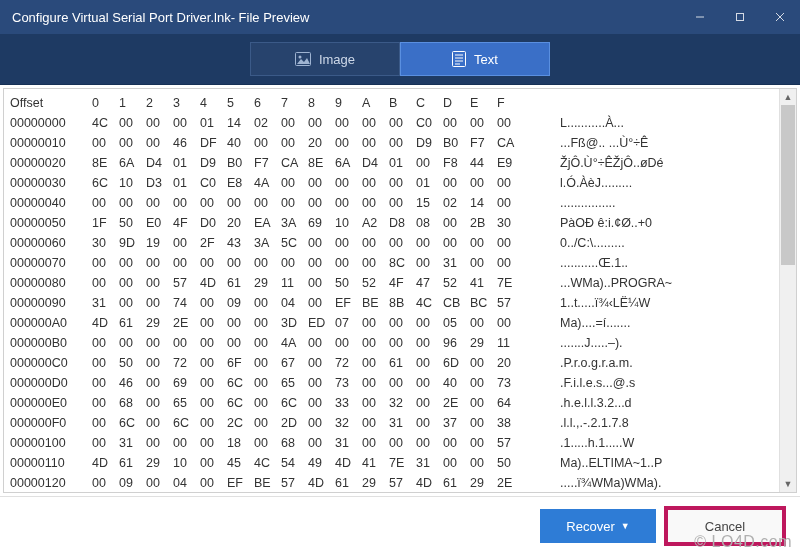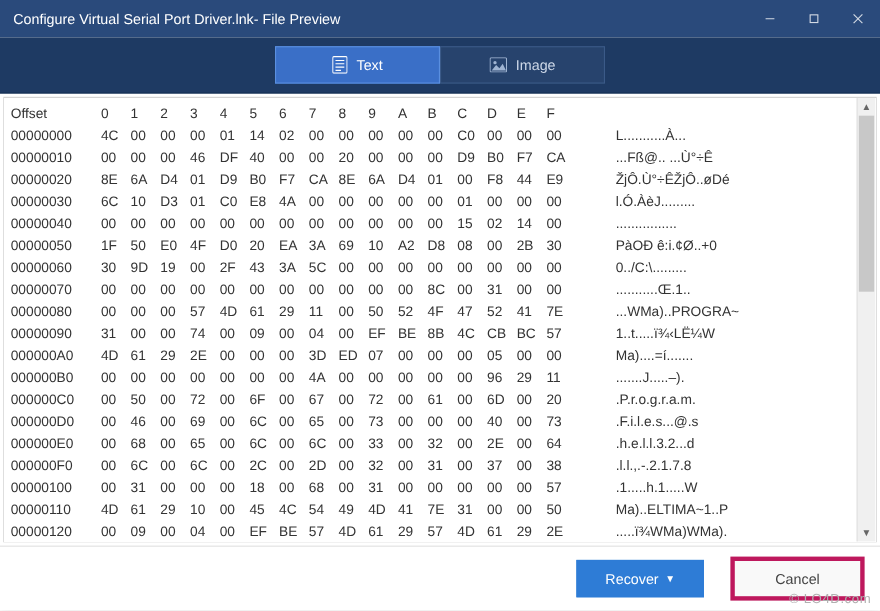--- a/index.html
+++ b/index.html
@@ -15,28 +15,28 @@
   .tab.active{background:#3a6fc7;border-color:#5a8fe0;color:#fff}
   .tab .icon{margin-right:8px;display:flex}
   .content{flex:1;overflow:auto;border:1px solid #d0d0d0;margin:3px;background:#fff;padding:4px 10px 4px 6px;position:relative}
   .hex-table{font-family:Arial,sans-serif;font-size:12.5px;line-height:20px;white-space:pre}
   .hex-row{display:flex}
   .off{width:82px;flex-shrink:0}
   .hexcells{width:438px;flex-shrink:0;display:flex}
   .hc{width:27px;text-align:left;flex-shrink:0}
   .ascii{padding-left:30px;flex-shrink:0}
   .footer{height:58px;background:#fff;border-top:1px solid #e0e0e0;display:flex;align-items:center;justify-content:flex-end;padding:0 14px}
-  .btn{width:114px;height:32px;display:flex;align-items:center;justify-content:center;font-size:13px;margin-left:24px;position:relative}
+  .btn{width:114px;height:32px;display:flex;align-items:center;justify-content:center;font-size:13px;margin-left:8px;position:relative}
   .btn.primary{background:#2e7cd6;color:#fff;border:1px solid #2e7cd6}
   .btn.secondary{background:#f9f9f9;color:#444;border:4px solid #be185d}
   .btn .dd{margin-left:6px;font-size:9px}
   .scrollbar{position:absolute;right:0;top:0;width:16px;height:100%;background:#f0f0f0;border-left:1px solid #e0e0e0}
   .scrollbar .thumb{position:absolute;left:1px;width:14px;background:#c8c8c8}
   .scrollbar .arr{position:absolute;left:0;width:16px;height:16px;display:flex;align-items:center;justify-content:center;color:#666;font-size:9px}
-  .watermark{position:absolute;right:8px;bottom:4px;font-size:12px;color:#b0b0b0;letter-spacing:.5px}
+  .watermark{position:absolute;right:8px;bottom:4px;font-size:16px;color:#b0b0b0;letter-spacing:.5px}
 </style>
 </head>
 <body>
 
 <div class="window">
 
   <div class="titlebar">
     <span class="title">Configure Virtual Serial Port Driver.lnk- File Preview</span>
     <div class="winbtn">
       <svg viewBox="0 0 10 10">
@@ -51,41 +51,41 @@
     <div class="winbtn">
       <svg viewBox="0 0 10 10">
           <line x1="1" y1="1" x2="9" y2="9" stroke="#fff" stroke-width="1"></line>
           <line x1="9" y1="1" x2="1" y2="9" stroke="#fff" stroke-width="1"></line>
         </svg>
     </div>
   </div>
 
   <div class="topbar">
     <div class="tabs">
+      <div class="tab inactive">
+        <span class="icon">
+          <svg width="16" height="14" viewBox="0 0 16 14">
+              <rect x="0.5" y="0.5" width="15" height="13" rx="1" fill="none" stroke="#9fb4d2" stroke-width="1"></rect>
+              <circle cx="5" cy="5" r="1.5" fill="#9fb4d2"></circle>
+              <path d="M2 12 L6 7 L9 10 L12 6 L15 12 Z" fill="#9fb4d2"></path>
+            </svg>
+        </span>
+        <span>Image</span>
+      </div>
       <div class="tab active">
         <span class="icon">
           <svg width="14" height="16" viewBox="0 0 14 16">
               <rect x="0.5" y="0.5" width="13" height="15" rx="1" fill="none" stroke="#fff" stroke-width="1"></rect>
               <line x1="3" y1="4" x2="11" y2="4" stroke="#fff"></line>
               <line x1="3" y1="7" x2="11" y2="7" stroke="#fff"></line>
               <line x1="3" y1="10" x2="11" y2="10" stroke="#fff"></line>
               <line x1="3" y1="13" x2="8" y2="13" stroke="#fff"></line>
             </svg>
         </span>
         <span>Text</span>
-      </div>
-      <div class="tab inactive">
-        <span class="icon">
-          <svg width="16" height="14" viewBox="0 0 16 14">
-              <rect x="0.5" y="0.5" width="15" height="13" rx="1" fill="none" stroke="#9fb4d2" stroke-width="1"></rect>
-              <circle cx="5" cy="5" r="1.5" fill="#9fb4d2"></circle>
-              <path d="M2 12 L6 7 L9 10 L12 6 L15 12 Z" fill="#9fb4d2"></path>
-            </svg>
-        </span>
-        <span>Image</span>
       </div>
     </div>
   </div>
 
   <div class="content">
     <div class="hex-table" id="hex-table"><div class="hex-row"><span class="off">Offset</span><span class="hexcells"><span class="hc">0</span><span class="hc">1</span><span class="hc">2</span><span class="hc">3</span><span class="hc">4</span><span class="hc">5</span><span class="hc">6</span><span class="hc">7</span><span class="hc">8</span><span class="hc">9</span><span class="hc">A</span><span class="hc">B</span><span class="hc">C</span><span class="hc">D</span><span class="hc">E</span><span class="hc">F</span></span><span class="ascii"></span></div><div class="hex-row"><span class="off">00000000</span><span class="hexcells"><span class="hc">4C</span><span class="hc">00</span><span class="hc">00</span><span class="hc">00</span><span class="hc">01</span><span class="hc">14</span><span class="hc">02</span><span class="hc">00</span><span class="hc">00</span><span class="hc">00</span><span class="hc">00</span><span class="hc">00</span><span class="hc">C0</span><span class="hc">00</span><span class="hc">00</span><span class="hc">00</span></span><span class="ascii">L...........À...</span></div><div class="hex-row"><span class="off">00000010</span><span class="hexcells"><span class="hc">00</span><span class="hc">00</span><span class="hc">00</span><span class="hc">46</span><span class="hc">DF</span><span class="hc">40</span><span class="hc">00</span><span class="hc">00</span><span class="hc">20</span><span class="hc">00</span><span class="hc">00</span><span class="hc">00</span><span class="hc">D9</span><span class="hc">B0</span><span class="hc">F7</span><span class="hc">CA</span></span><span class="ascii">...Fß@.. ...Ù°÷Ê</span></div><div class="hex-row"><span class="off">00000020</span><span class="hexcells"><span class="hc">8E</span><span class="hc">6A</span><span class="hc">D4</span><span class="hc">01</span><span class="hc">D9</span><span class="hc">B0</span><span class="hc">F7</span><span class="hc">CA</span><span class="hc">8E</span><span class="hc">6A</span><span class="hc">D4</span><span class="hc">01</span><span class="hc">00</span><span class="hc">F8</span><span class="hc">44</span><span class="hc">E9</span></span><span class="ascii">ŽjÔ.Ù°÷ÊŽjÔ..øDé</span></div><div class="hex-row"><span class="off">00000030</span><span class="hexcells"><span class="hc">6C</span><span class="hc">10</span><span class="hc">D3</span><span class="hc">01</span><span class="hc">C0</span><span class="hc">E8</span><span class="hc">4A</span><span class="hc">00</span><span class="hc">00</span><span class="hc">00</span><span class="hc">00</span><span class="hc">00</span><span class="hc">01</span><span class="hc">00</span><span class="hc">00</span><span class="hc">00</span></span><span class="ascii">l.Ó.ÀèJ.........</span></div><div class="hex-row"><span class="off">00000040</span><span class="hexcells"><span class="hc">00</span><span class="hc">00</span><span class="hc">00</span><span class="hc">00</span><span class="hc">00</span><span class="hc">00</span><span class="hc">00</span><span class="hc">00</span><span class="hc">00</span><span class="hc">00</span><span class="hc">00</span><span class="hc">00</span><span class="hc">15</span><span class="hc">02</span><span class="hc">14</span><span class="hc">00</span></span><span class="ascii">................</span></div><div class="hex-row"><span class="off">00000050</span><span class="hexcells"><span class="hc">1F</span><span class="hc">50</span><span class="hc">E0</span><span class="hc">4F</span><span class="hc">D0</span><span class="hc">20</span><span class="hc">EA</span><span class="hc">3A</span><span class="hc">69</span><span class="hc">10</span><span class="hc">A2</span><span class="hc">D8</span><span class="hc">08</span><span class="hc">00</span><span class="hc">2B</span><span class="hc">30</span></span><span class="ascii">PàOÐ ê:i.¢Ø..+0</span></div><div class="hex-row"><span class="off">00000060</span><span class="hexcells"><span class="hc">30</span><span class="hc">9D</span><span class="hc">19</span><span class="hc">00</span><span class="hc">2F</span><span class="hc">43</span><span class="hc">3A</span><span class="hc">5C</span><span class="hc">00</span><span class="hc">00</span><span class="hc">00</span><span class="hc">00</span><span class="hc">00</span><span class="hc">00</span><span class="hc">00</span><span class="hc">00</span></span><span class="ascii">0../C:\.........</span></div><div class="hex-row"><span class="off">00000070</span><span class="hexcells"><span class="hc">00</span><span class="hc">00</span><span class="hc">00</span><span class="hc">00</span><span class="hc">00</span><span class="hc">00</span><span class="hc">00</span><span class="hc">00</span><span class="hc">00</span><span class="hc">00</span><span class="hc">00</span><span class="hc">8C</span><span class="hc">00</span><span class="hc">31</span><span class="hc">00</span><span class="hc">00</span></span><span class="ascii">...........Œ.1..</span></div><div class="hex-row"><span class="off">00000080</span><span class="hexcells"><span class="hc">00</span><span class="hc">00</span><span class="hc">00</span><span class="hc">57</span><span class="hc">4D</span><span class="hc">61</span><span class="hc">29</span><span class="hc">11</span><span class="hc">00</span><span class="hc">50</span><span class="hc">52</span><span class="hc">4F</span><span class="hc">47</span><span class="hc">52</span><span class="hc">41</span><span class="hc">7E</span></span><span class="ascii">...WMa)..PROGRA~</span></div><div class="hex-row"><span class="off">00000090</span><span class="hexcells"><span class="hc">31</span><span class="hc">00</span><span class="hc">00</span><span class="hc">74</span><span class="hc">00</span><span class="hc">09</span><span class="hc">00</span><span class="hc">04</span><span class="hc">00</span><span class="hc">EF</span><span class="hc">BE</span><span class="hc">8B</span><span class="hc">4C</span><span class="hc">CB</span><span class="hc">BC</span><span class="hc">57</span></span><span class="ascii">1..t.....ï¾‹LË¼W</span></div><div class="hex-row"><span class="off">000000A0</span><span class="hexcells"><span class="hc">4D</span><span class="hc">61</span><span class="hc">29</span><span class="hc">2E</span><span class="hc">00</span><span class="hc">00</span><span class="hc">00</span><span class="hc">3D</span><span class="hc">ED</span><span class="hc">07</span><span class="hc">00</span><span class="hc">00</span><span class="hc">00</span><span class="hc">05</span><span class="hc">00</span><span class="hc">00</span></span><span class="ascii">Ma)....=í.......</span></div><div class="hex-row"><span class="off">000000B0</span><span class="hexcells"><span class="hc">00</span><span class="hc">00</span><span class="hc">00</span><span class="hc">00</span><span class="hc">00</span><span class="hc">00</span><span class="hc">00</span><span class="hc">4A</span><span class="hc">00</span><span class="hc">00</span><span class="hc">00</span><span class="hc">00</span><span class="hc">00</span><span class="hc">96</span><span class="hc">29</span><span class="hc">11</span></span><span class="ascii">.......J.....–).</span></div><div class="hex-row"><span class="off">000000C0</span><span class="hexcells"><span class="hc">00</span><span class="hc">50</span><span class="hc">00</span><span class="hc">72</span><span class="hc">00</span><span class="hc">6F</span><span class="hc">00</span><span class="hc">67</span><span class="hc">00</span><span class="hc">72</span><span class="hc">00</span><span class="hc">61</span><span class="hc">00</span><span class="hc">6D</span><span class="hc">00</span><span class="hc">20</span></span><span class="ascii">.P.r.o.g.r.a.m. </span></div><div class="hex-row"><span class="off">000000D0</span><span class="hexcells"><span class="hc">00</span><span class="hc">46</span><span class="hc">00</span><span class="hc">69</span><span class="hc">00</span><span class="hc">6C</span><span class="hc">00</span><span class="hc">65</span><span class="hc">00</span><span class="hc">73</span><span class="hc">00</span><span class="hc">00</span><span class="hc">00</span><span class="hc">40</span><span class="hc">00</span><span class="hc">73</span></span><span class="ascii">.F.i.l.e.s...@.s</span></div><div class="hex-row"><span class="off">000000E0</span><span class="hexcells"><span class="hc">00</span><span class="hc">68</span><span class="hc">00</span><span class="hc">65</span><span class="hc">00</span><span class="hc">6C</span><span class="hc">00</span><span class="hc">6C</span><span class="hc">00</span><span class="hc">33</span><span class="hc">00</span><span class="hc">32</span><span class="hc">00</span><span class="hc">2E</span><span class="hc">00</span><span class="hc">64</span></span><span class="ascii">.h.e.l.l.3.2...d</span></div><div class="hex-row"><span class="off">000000F0</span><span class="hexcells"><span class="hc">00</span><span class="hc">6C</span><span class="hc">00</span><span class="hc">6C</span><span class="hc">00</span><span class="hc">2C</span><span class="hc">00</span><span class="hc">2D</span><span class="hc">00</span><span class="hc">32</span><span class="hc">00</span><span class="hc">31</span><span class="hc">00</span><span class="hc">37</span><span class="hc">00</span><span class="hc">38</span></span><span class="ascii">.l.l.,.-.2.1.7.8</span></div><div class="hex-row"><span class="off">00000100</span><span class="hexcells"><span class="hc">00</span><span class="hc">31</span><span class="hc">00</span><span class="hc">00</span><span class="hc">00</span><span class="hc">18</span><span class="hc">00</span><span class="hc">68</span><span class="hc">00</span><span class="hc">31</span><span class="hc">00</span><span class="hc">00</span><span class="hc">00</span><span class="hc">00</span><span class="hc">00</span><span class="hc">57</span></span><span class="ascii">.1.....h.1.....W</span></div><div class="hex-row"><span class="off">00000110</span><span class="hexcells"><span class="hc">4D</span><span class="hc">61</span><span class="hc">29</span><span class="hc">10</span><span class="hc">00</span><span class="hc">45</span><span class="hc">4C</span><span class="hc">54</span><span class="hc">49</span><span class="hc">4D</span><span class="hc">41</span><span class="hc">7E</span><span class="hc">31</span><span class="hc">00</span><span class="hc">00</span><span class="hc">50</span></span><span class="ascii">Ma)..ELTIMA~1..P</span></div><div class="hex-row"><span class="off">00000120</span><span class="hexcells"><span class="hc">00</span><span class="hc">09</span><span class="hc">00</span><span class="hc">04</span><span class="hc">00</span><span class="hc">EF</span><span class="hc">BE</span><span class="hc">57</span><span class="hc">4D</span><span class="hc">61</span><span class="hc">29</span><span class="hc">57</span><span class="hc">4D</span><span class="hc">61</span><span class="hc">29</span><span class="hc">2E</span></span><span class="ascii">.....ï¾WMa)WMa).</span></div></div>
     <div class="scrollbar">
       <div class="arr" style="top:0">▲</div>
       <div class="thumb" style="top:16px;height:160px"></div>
       <div class="arr" style="bottom:0">▼</div>

